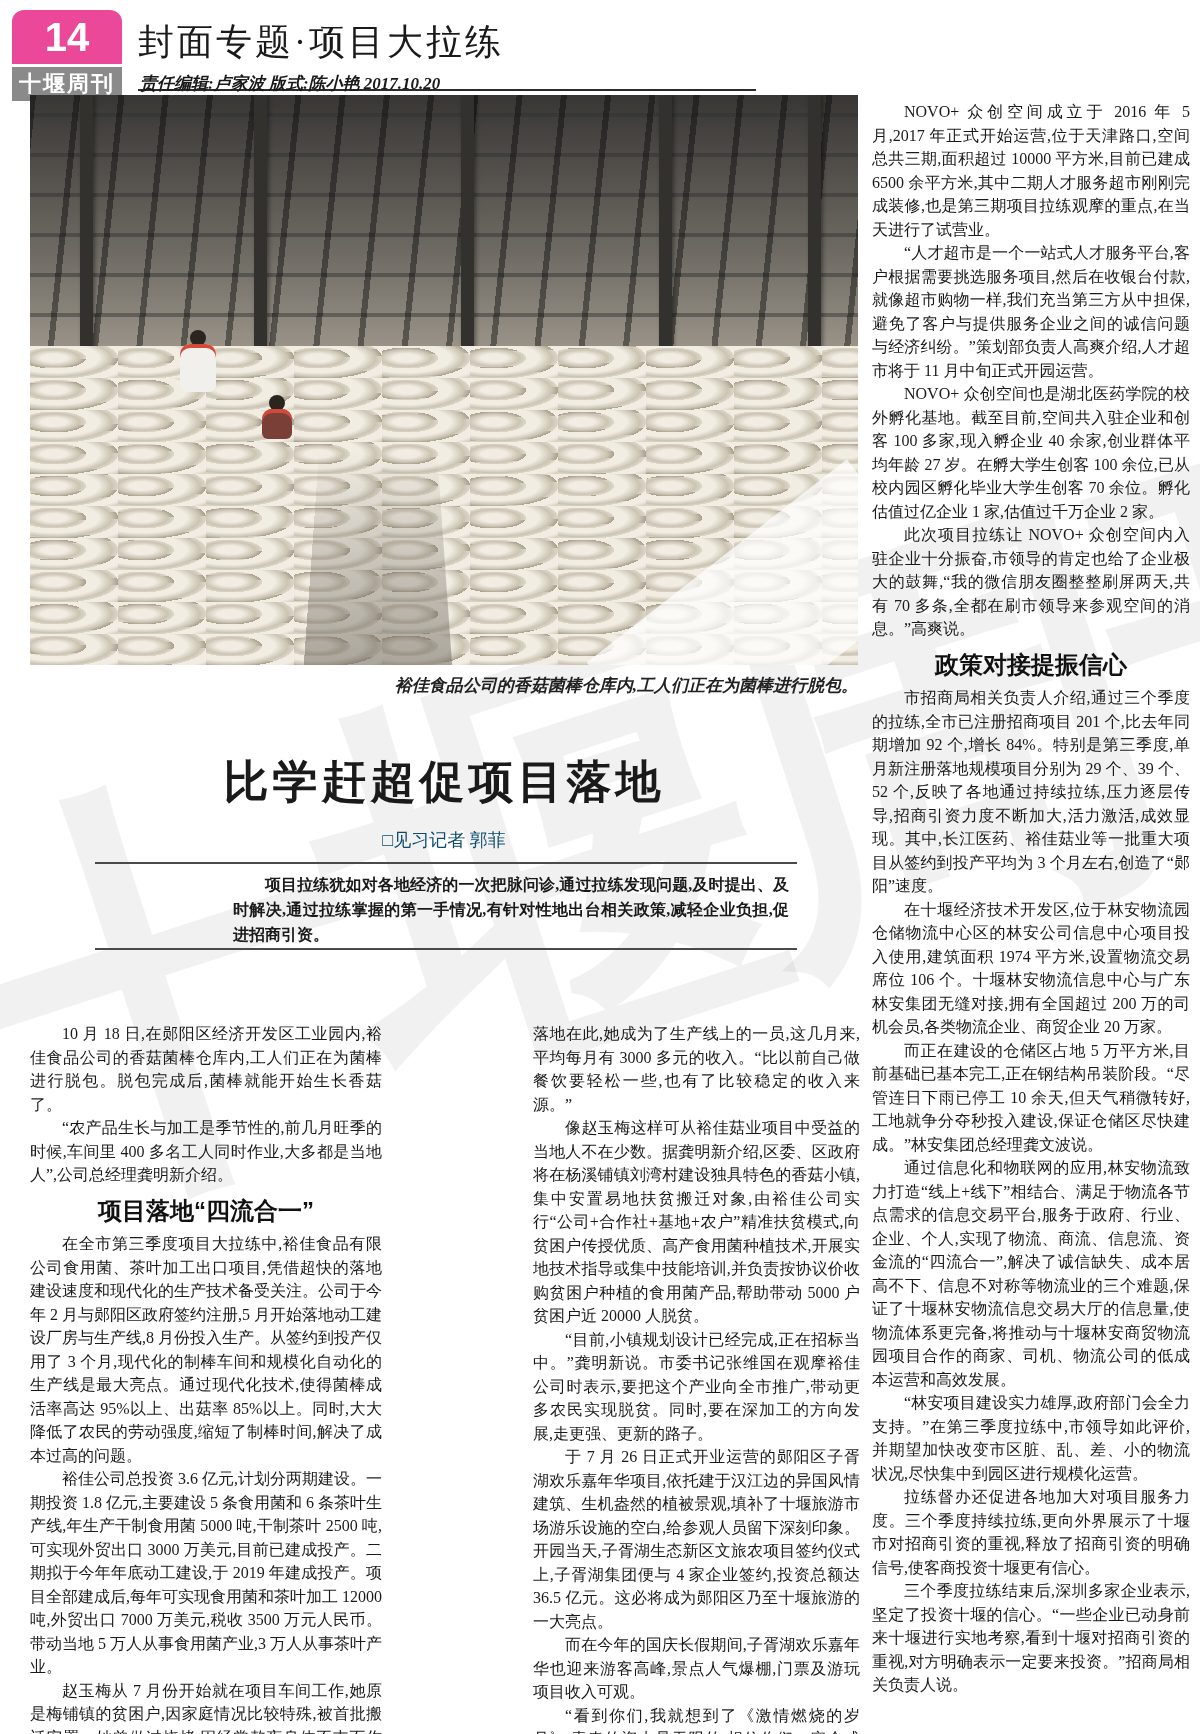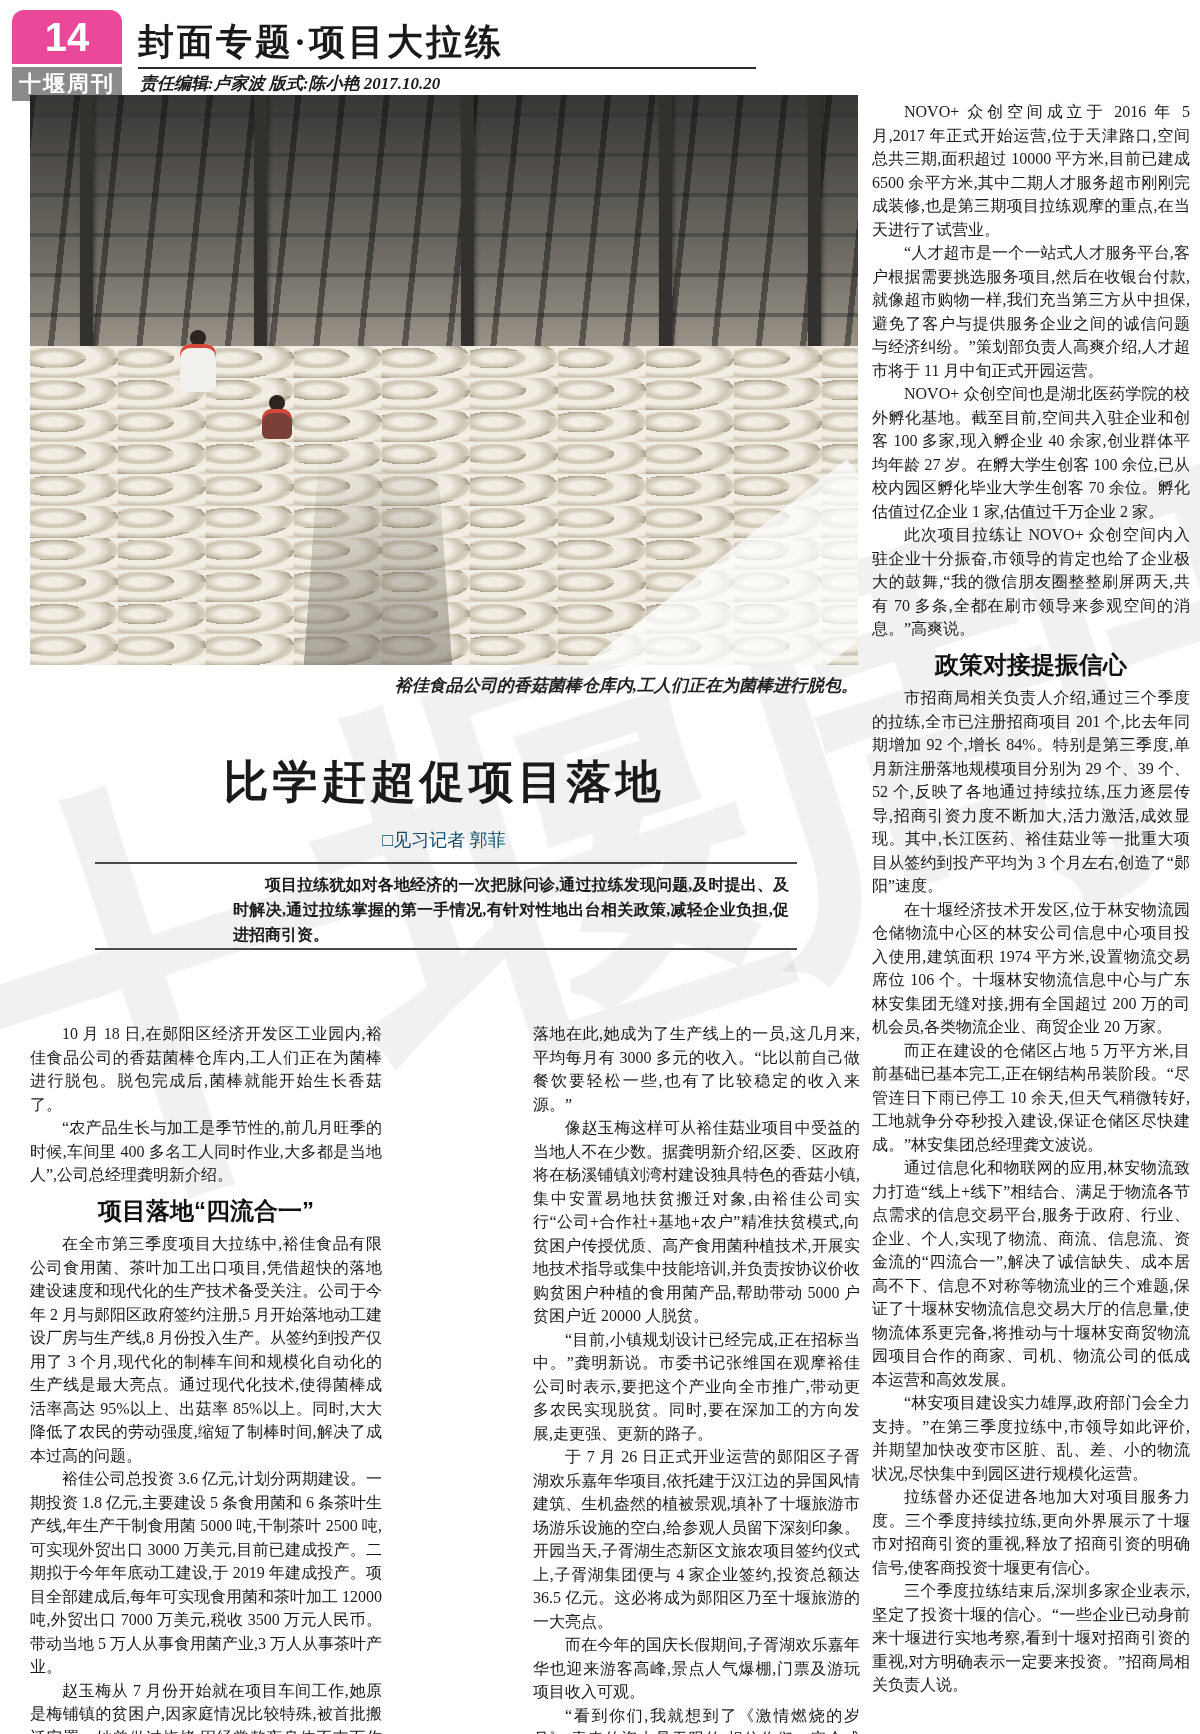--- a/index.html
+++ b/index.html
@@ -21,22 +21,22 @@
   .badge-num{
     height:54px;background:#ec4899;border-radius:12px 12px 0 0;
     color:#fff;font-size:40px;font-weight:bold;text-align:center;line-height:54px;
     font-family:"Liberation Sans", sans-serif;margin-bottom:3px;
   }
   .badge-name{
     height:34px;background:#8a8a8a;color:#fff;font-size:22px;font-weight:bold;
     text-align:center;line-height:34px;letter-spacing:2px;
   }
   .section-title{
-    left:138px;top:18px;width:618px;font-size:36px;font-weight:700;
-    letter-spacing:3px;border-bottom:2px solid #2b2b2b;padding-bottom:0;
+    left:138px;top:18px;width:618px;font-size:36px;font-weight:400;
+    letter-spacing:3px;border-bottom:2px solid #2b2b2b;padding-bottom:22px;
   }
   .edit-line{left:140px;top:72px;font-size:17px;font-weight:bold;font-style:italic;}
   
   .photo{
     left:30px;top:95px;width:828px;height:570px;overflow:hidden;background:#b9b2a4;
   }
   .photo .roof{
     position:absolute;left:0;right:0;top:0;height:46%;
     background:
       repeating-linear-gradient(96deg, rgba(25,25,25,.50) 0 6px, rgba(130,130,130,.12) 6px 44px),

